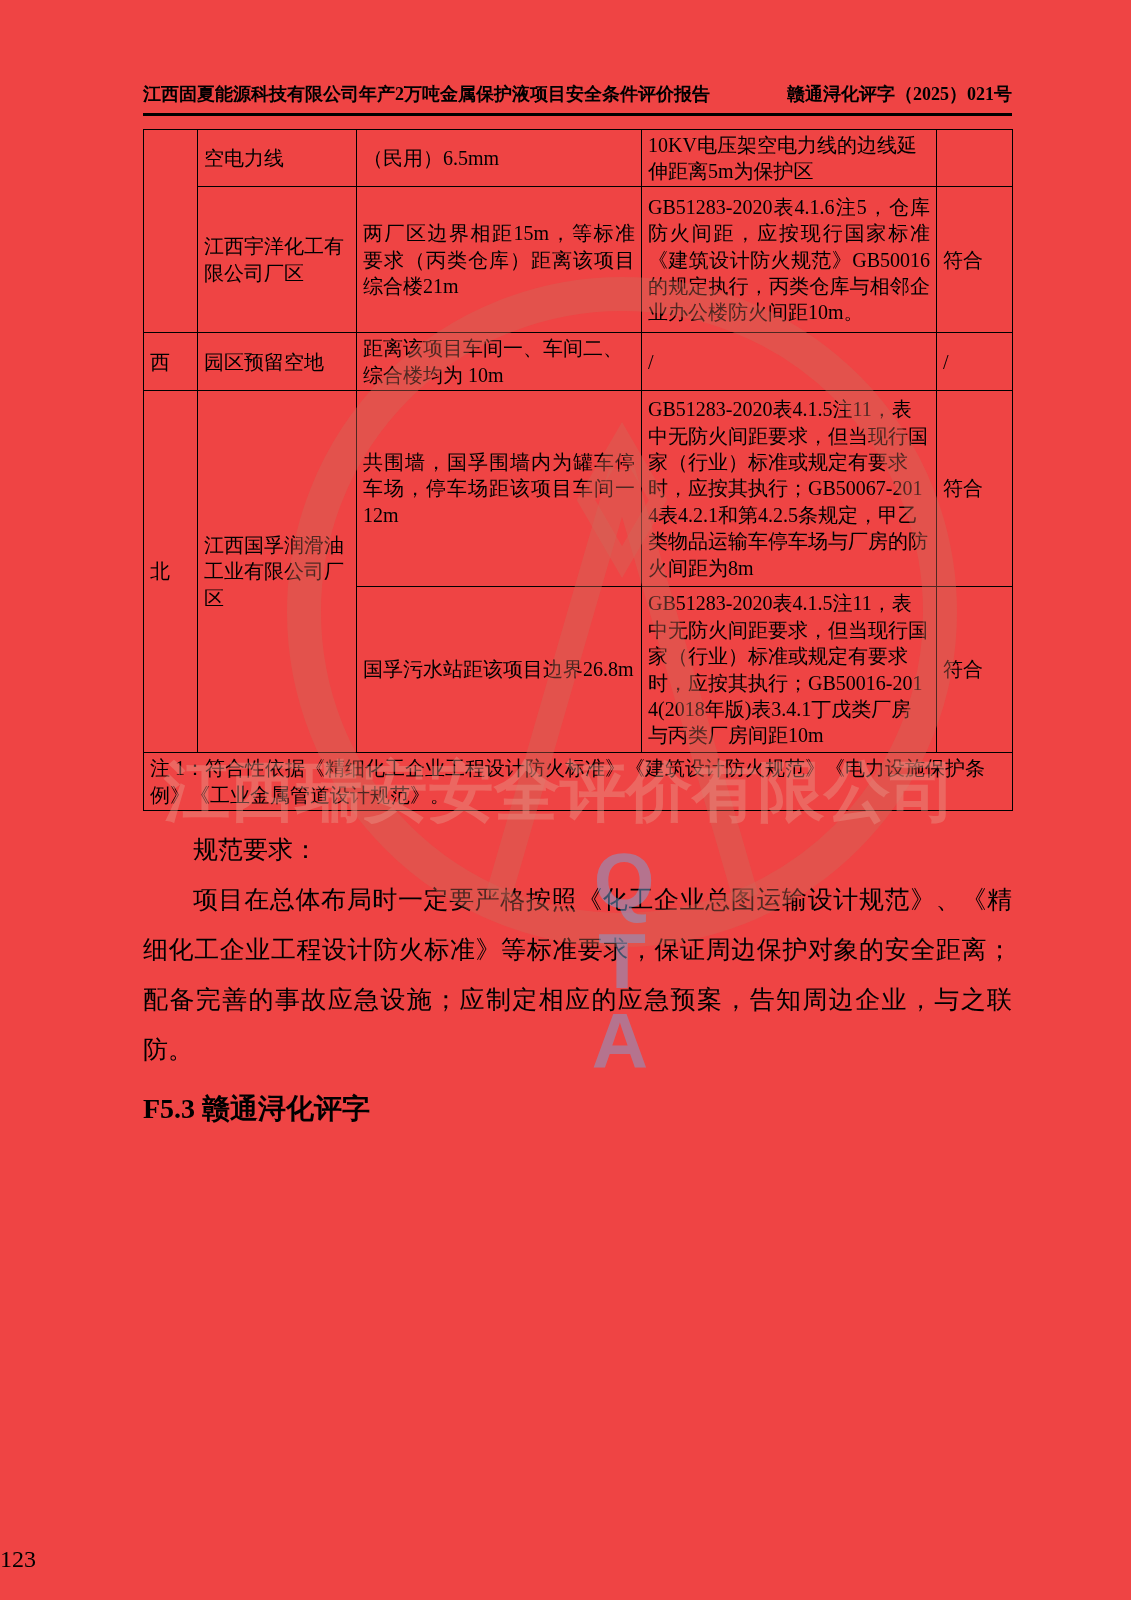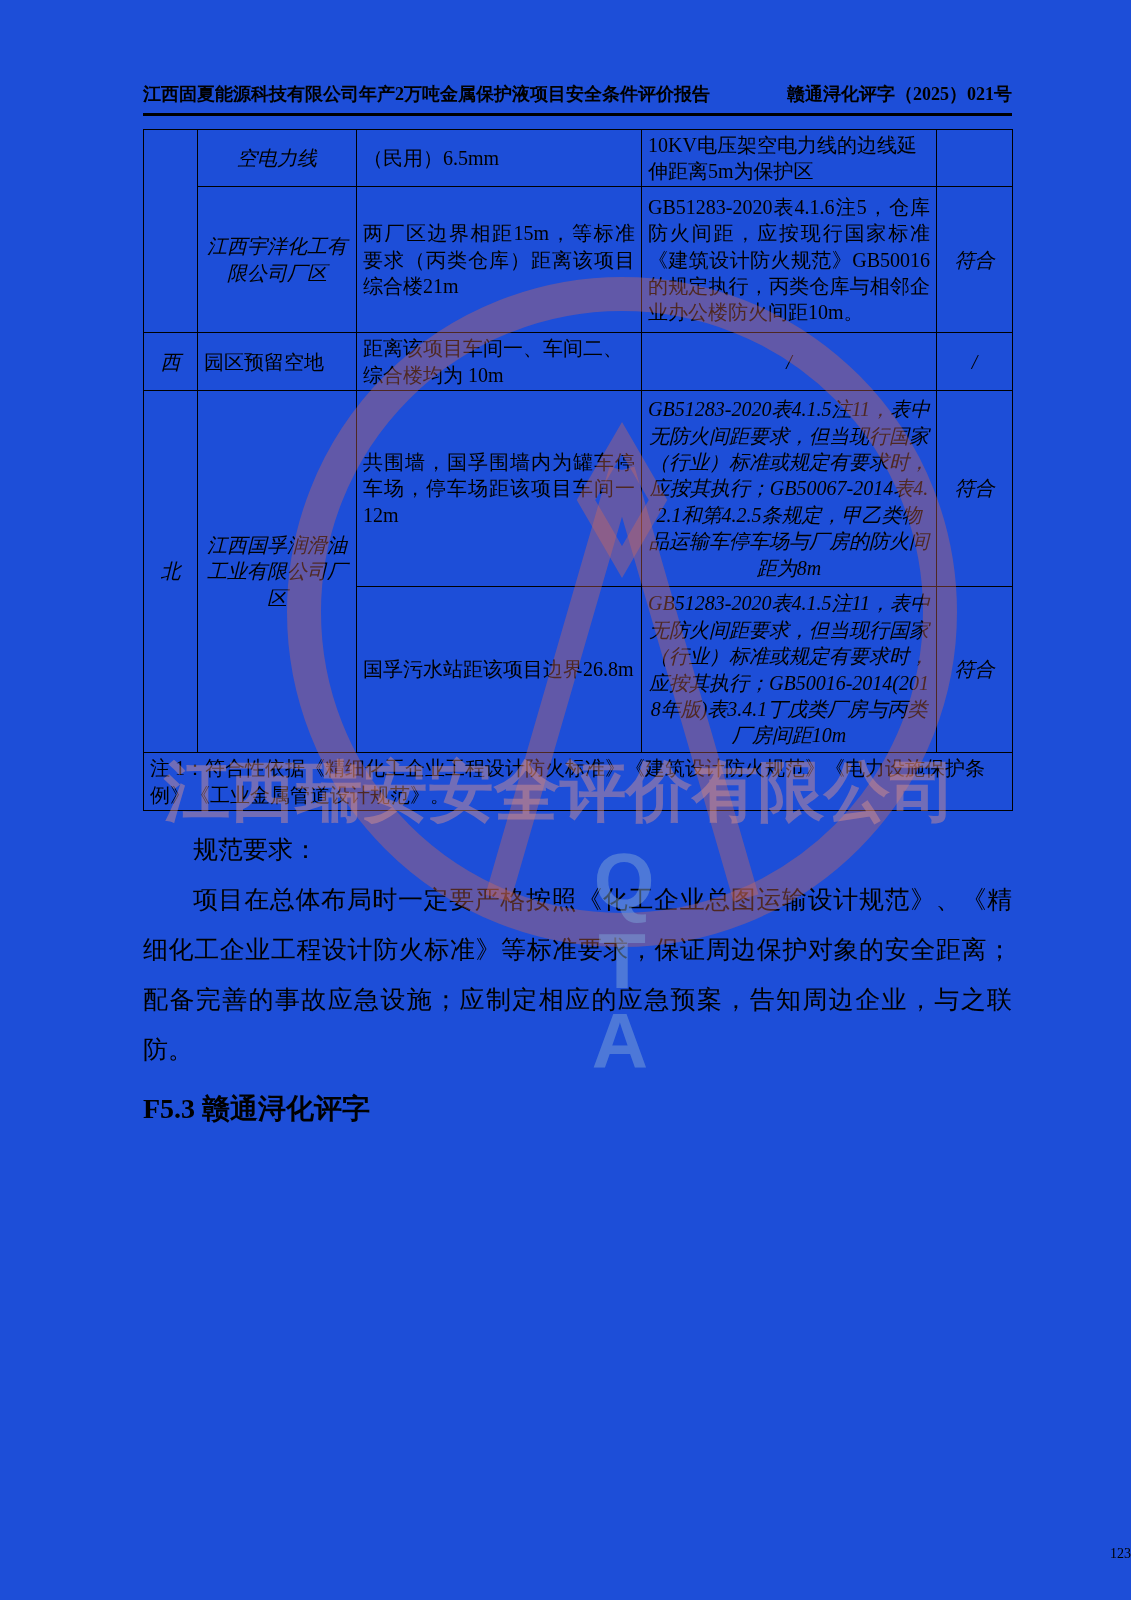--- a/index.html
+++ b/index.html
@@ -1,20 +1,20 @@
 <!DOCTYPE html>
 <html><head>
 <meta charset="utf-8">
 <style>
   * { margin:0; padding:0; box-sizing:border-box; }
   html,body { background:#ffffff; }
   .page {
     position:relative;
     width:1131px; height:1600px;
-    background:#1d4ed8;
+    background:#ef4444;
     font-family:"Liberation Serif","DejaVu Serif",serif;
     color:#000;
     overflow:hidden;
     margin:0 auto;
   }
   .content { position:absolute; left:143px; top:84px; width:869px; }
 
   
   .header {
     display:flex; justify-content:space-between; align-items:flex-end;
@@ -27,37 +27,37 @@
   table.envtable {
     border-collapse:collapse; width:100%; margin-top:13px;
     table-layout:fixed; font-size:20px; line-height:1.32;
   }
   table.envtable td {
     border:1.6px solid #000;
     padding:2px 6px;
     vertical-align:middle;
     word-break:break-all;
   }
-  td.c { text-align:center;font-style:italic; }
+  td.c { text-align:left; }
   td.l { text-align:left; }
   td.j { text-align:justify; text-justify:inter-ideograph; }
   td.note-cell { padding:4px 8px; }
 
   
   .bodytext { margin-top:14px; font-size:25px; line-height:50px; text-align:justify; }
   .bodytext p { text-indent:2em; }
   .bodytext p.section-heading {
     text-indent:0; font-weight:bold; font-size:28px; line-height:52px;
     margin-top:8px;
   }
 
   
   .footer {
     position:absolute; left:0; right:0; top:1546px;
-    text-align:right; font-size:14px;
+    text-align:left; font-size:24px;
   }
 
   
   .watermark {
     position:absolute; left:0; top:0; width:1131px; height:1600px;
     pointer-events:none; z-index:5;
   }
 </style>
 </head>
 <body>

